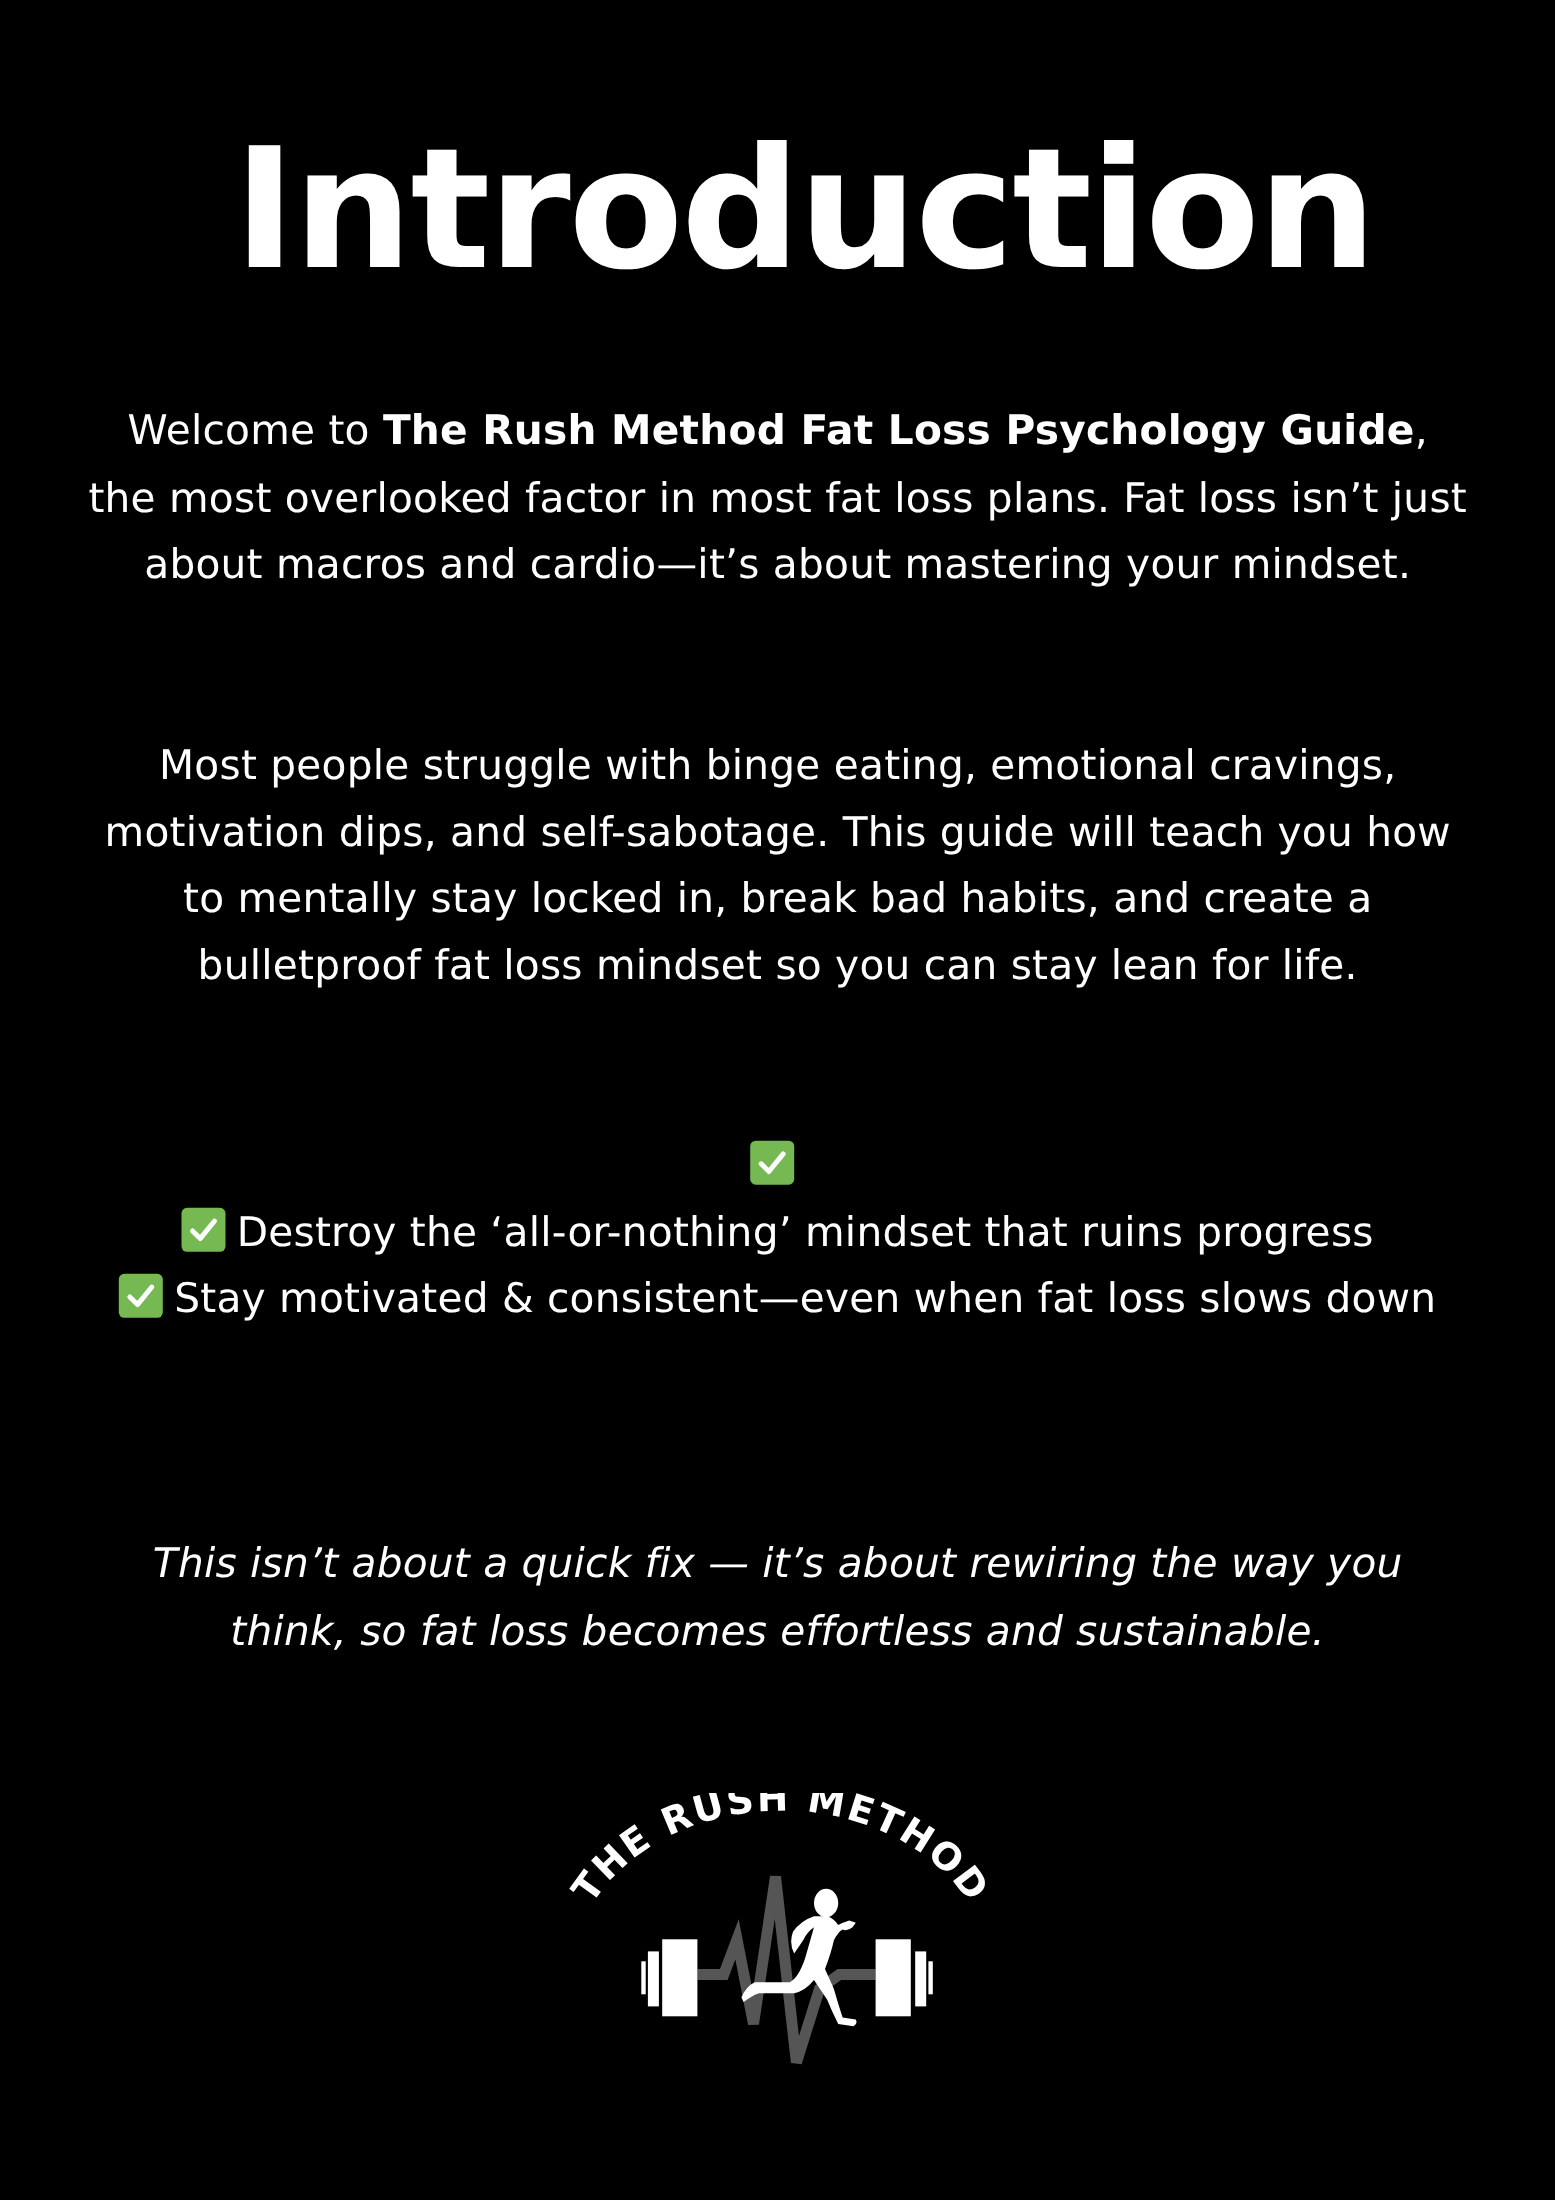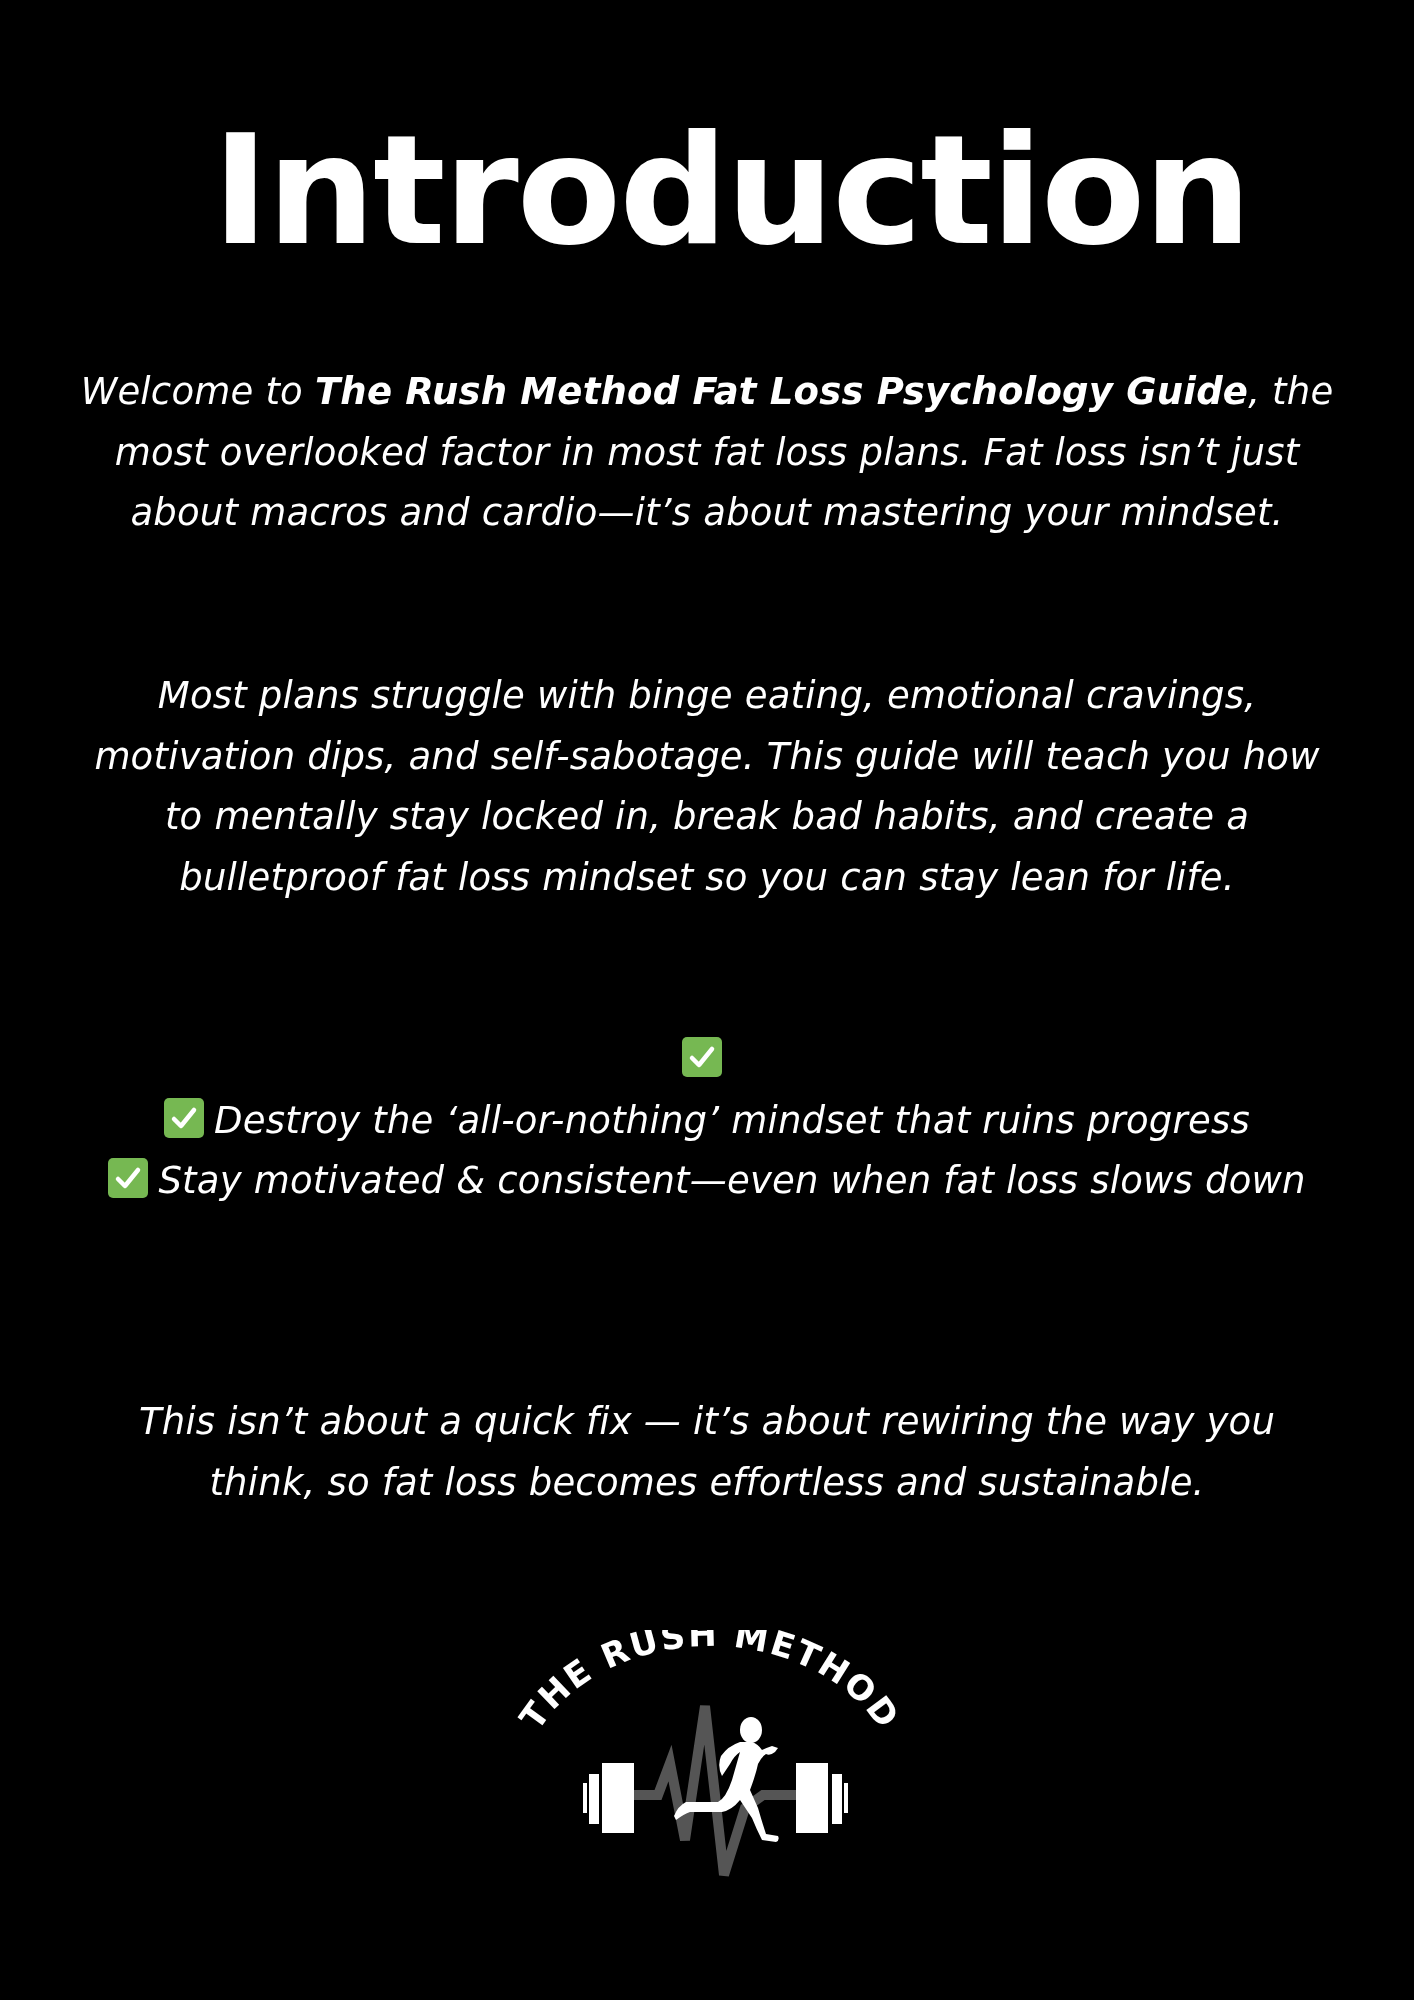--- a/index.html
+++ b/index.html
@@ -40,21 +40,20 @@
       left: 80px;
       width: 1254px;
       text-align: center;
       font-family: "DejaVu Sans", sans-serif;
       font-size: 37px;
       line-height: 60.5px;
       font-weight: normal;
       color: #ffffff;
       margin: 0;
       letter-spacing: 0.2px;
-      font-style: italic;
     }
     .p1 { top: 362px; }
     .p2 { top: 666px; }
     .checklist { top: 1030px; list-style: none; padding: 0; }
     .checklist li { margin: 0; padding: 0; }
     .p3 { top: 1392px; font-style: italic; }
     .bold { font-weight: bold; }
     .check-icon {
       display: inline-block;
       width: 40px;
@@ -88,21 +87,21 @@
   </style>
 </head>
 <body>
 
 <div class="page">
 
   <h1 class="title">Introduction</h1>
 
   <p class="body-block p1"><span>Welcome to </span><span class="bold">The Rush Method Fat Loss Psychology Guide</span><span>, the most overlooked factor in most fat loss plans. Fat loss isn’t just about macros and cardio—it’s about mastering your mindset.</span></p>
 
-  <p class="body-block p2">Most plans struggle with binge eating, emotional cravings, motivation dips, and self-sabotage. This guide will teach you how to mentally stay locked in, break bad habits, and create a bulletproof fat loss mindset so you can stay lean for life.</p>
+  <p class="body-block p2">Most people struggle with binge eating, emotional cravings, motivation dips, and self-sabotage. This guide will teach you how to mentally stay locked in, break bad habits, and create a bulletproof fat loss mindset so you can stay lean for life.</p>
 
   <ul class="body-block checklist">
     <li><span class="check-icon"><svg viewBox="0 0 30 30">
             <path d="M5 16 L12 23 L25 7" fill="none" stroke="#ffffff" stroke-width="4.5" stroke-linecap="round" stroke-linejoin="round"></path>
           </svg></span></li>
     <li><span class="check-icon"><svg viewBox="0 0 30 30">
             <path d="M5 16 L12 23 L25 7" fill="none" stroke="#ffffff" stroke-width="4.5" stroke-linecap="round" stroke-linejoin="round"></path>
           </svg></span><span>Destroy the ‘all-or-nothing’ mindset that ruins progress</span></li>
     <li><span class="check-icon"><svg viewBox="0 0 30 30">
             <path d="M5 16 L12 23 L25 7" fill="none" stroke="#ffffff" stroke-width="4.5" stroke-linecap="round" stroke-linejoin="round"></path>

